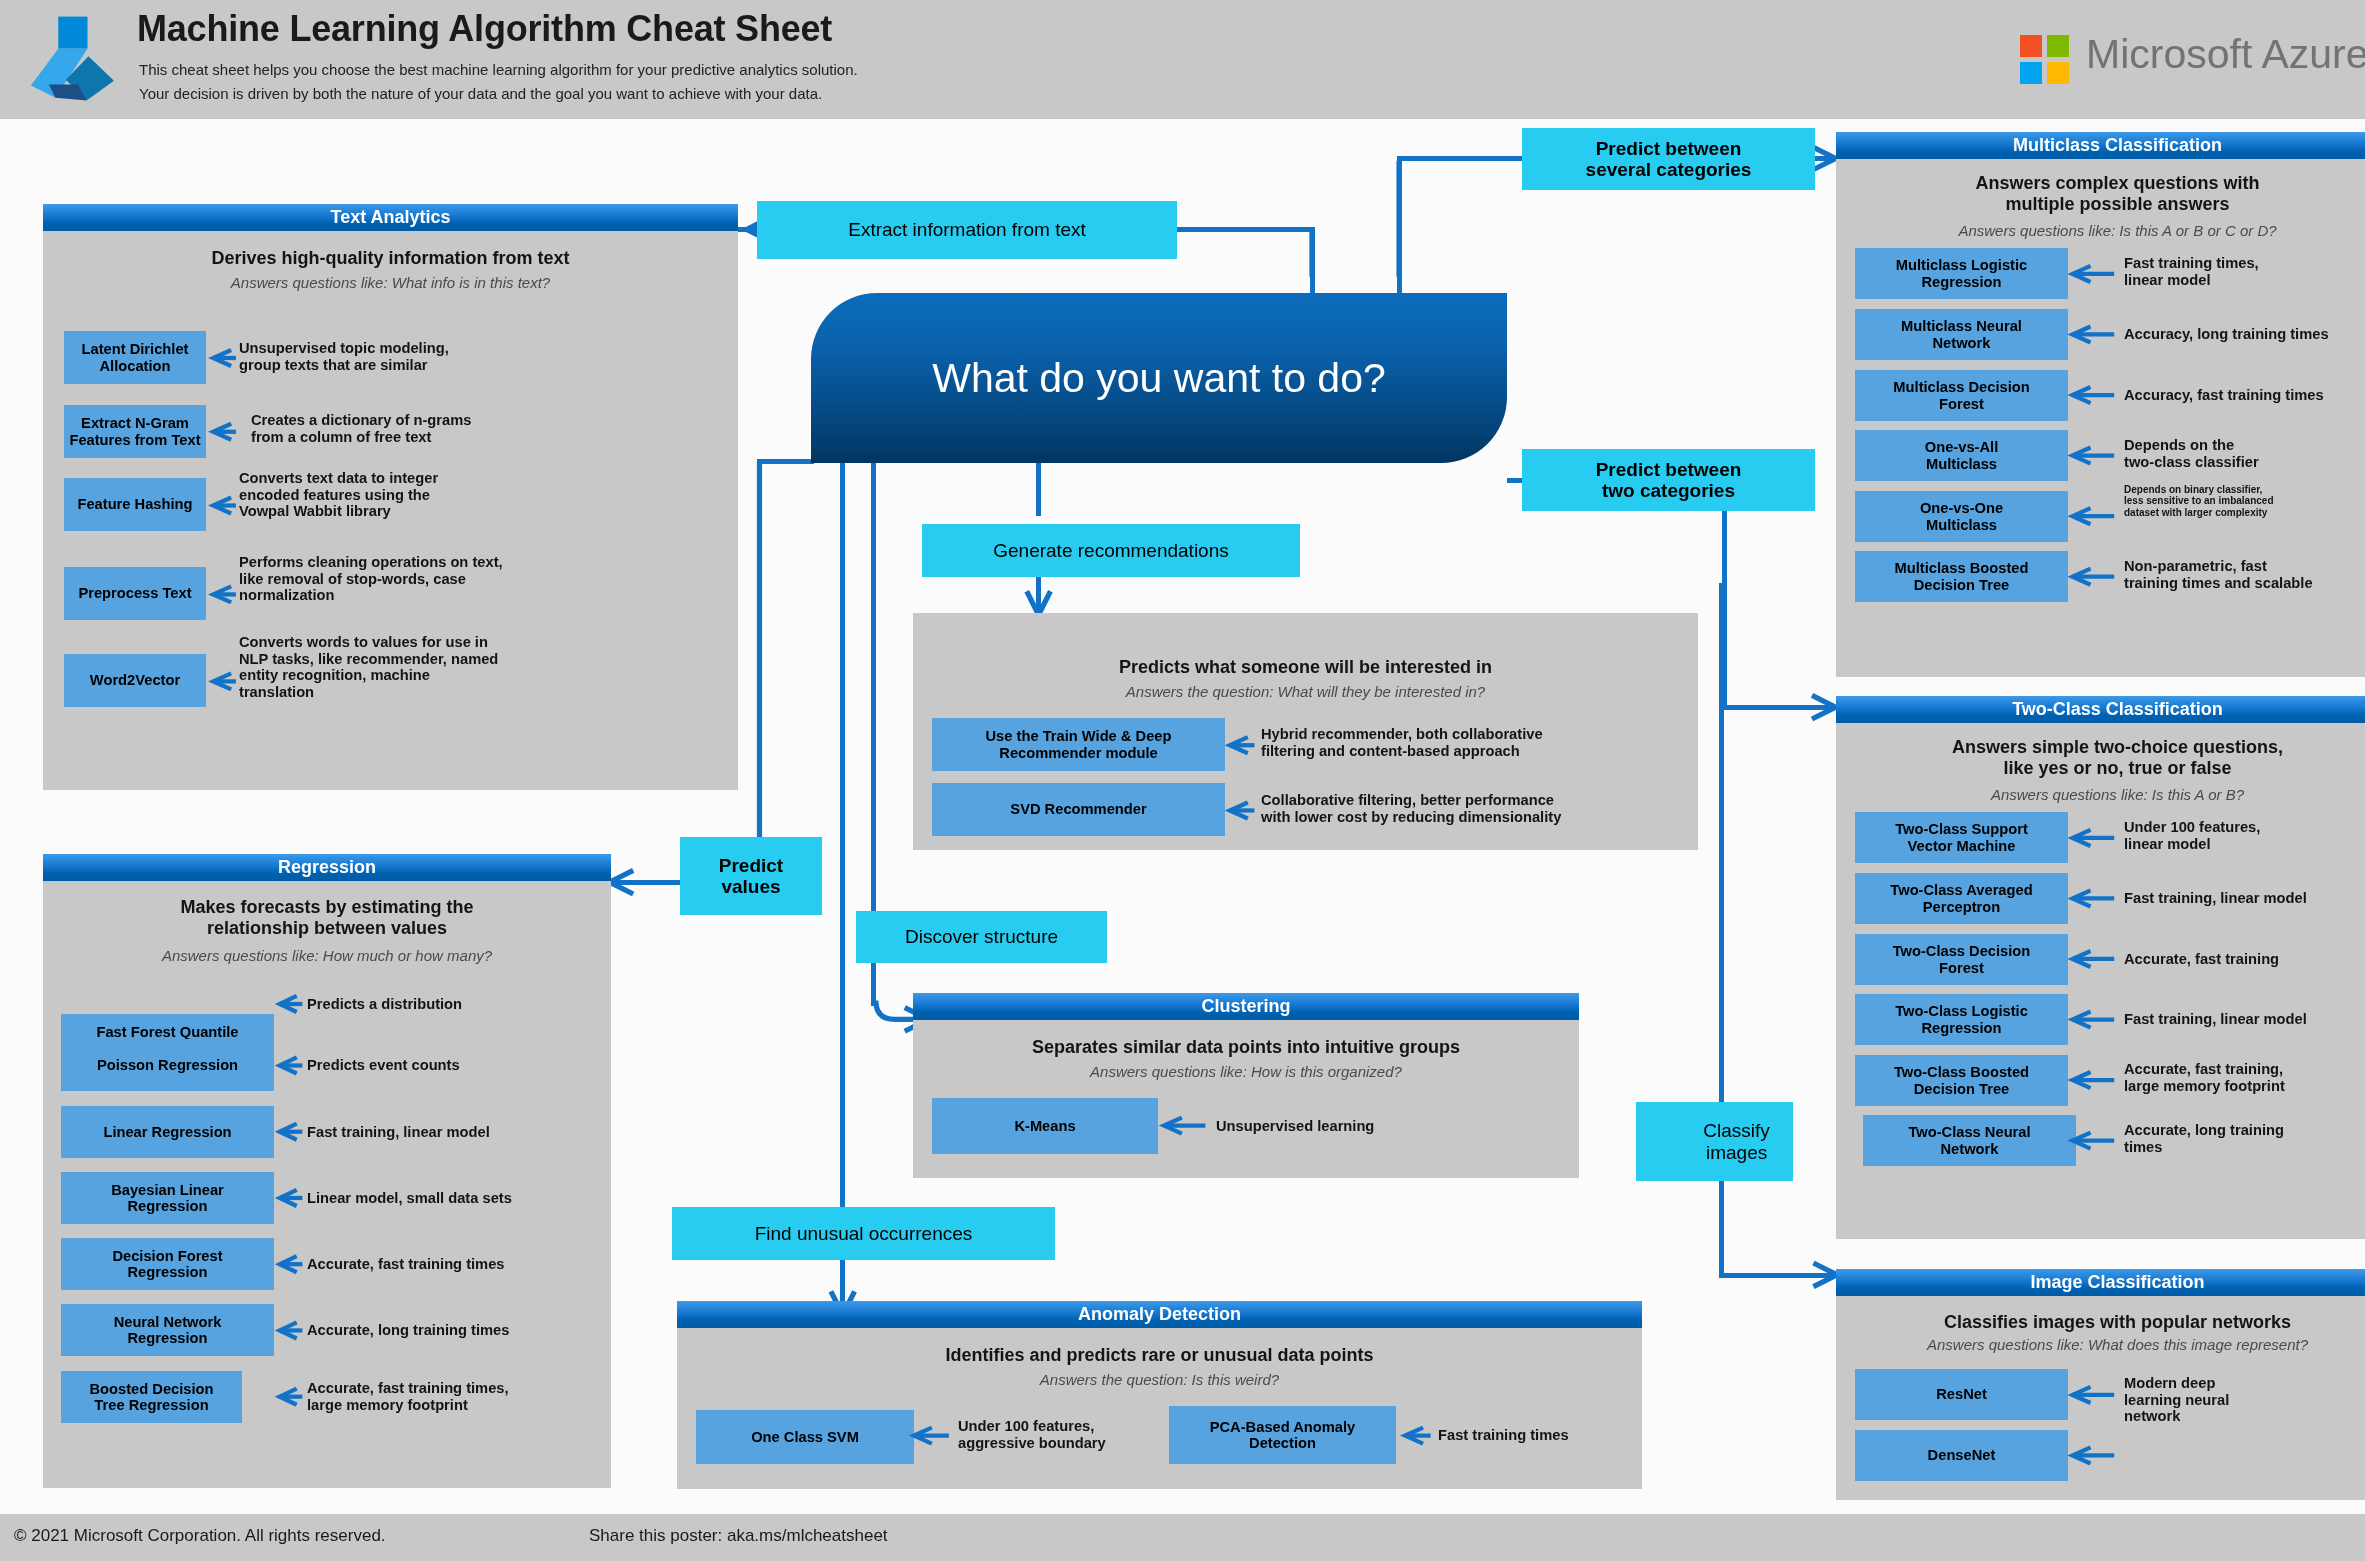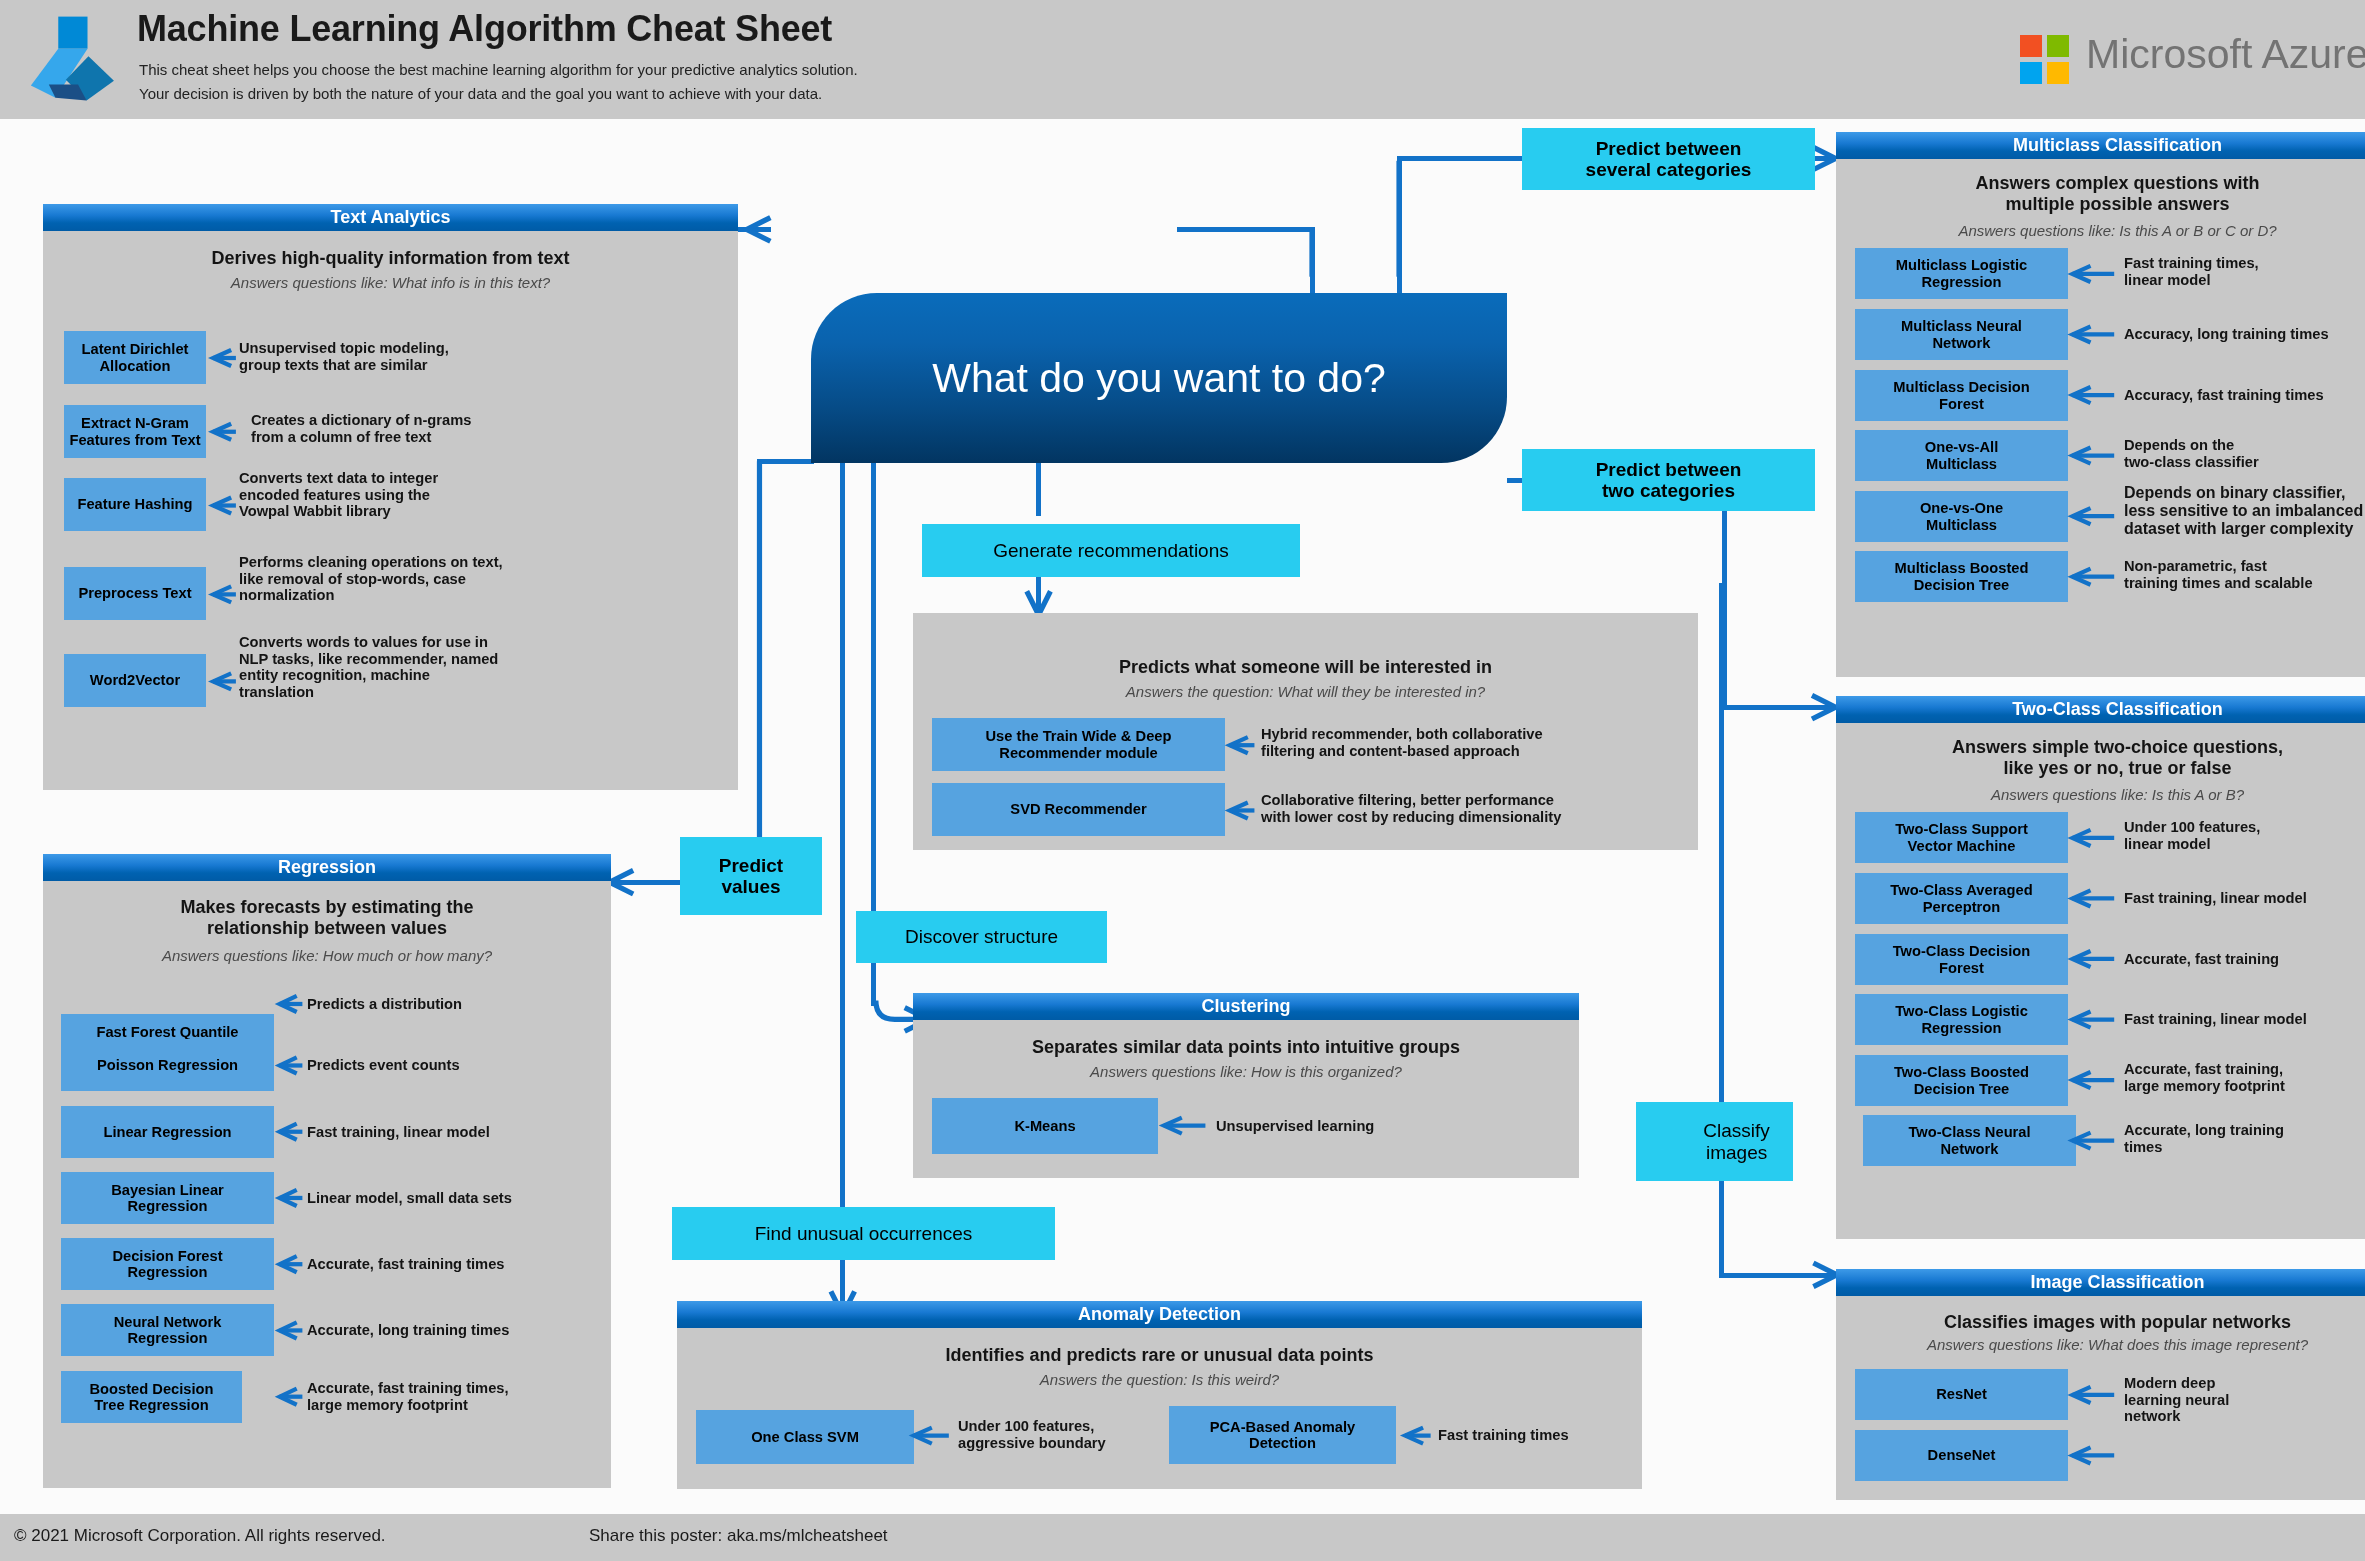--- a/index.html
+++ b/index.html
@@ -176,20 +176,23 @@
 
     <polyline points="1756,2730 1781,2780 1806,2730" fill="none" stroke="#1272c8" stroke-width="11"></polyline>
 
     <g fill="none" stroke="#1272c8" stroke-width="11">
       <path d="M2773,485 v100"></path>
       <path d="M2957,340 v245"></path>
       <path d="M1605,975 v880"></path>
     </g>
   </svg>
 
+  <div class="chip" style="left:757px;top:201px;width:420px;height:58px;">
+    <span>Extract information from text</span>
+  </div>
   <div class="chip" style="left:1522px;top:128px;width:293px;height:62px;white-space:pre-line;font-weight:bold;">
     <span>Predict between
 several categories</span>
   </div>
   <div class="chip" style="left:1522px;top:449px;width:293px;height:62px;white-space:pre-line;font-weight:bold;">
     <span>Predict between
 two categories</span>
   </div>
   <div class="chip" style="left:922px;top:524px;width:378px;height:53px;">
     <span>Generate recommendations</span>
@@ -373,21 +376,21 @@
     <div class="note" style="left:288px;top:194px;white-space:pre-line;">Accuracy, long training times</div>
     <div class="algo" style="left:19px;top:238px;width:213px;height:51px;white-space:pre-line;"><span>Multiclass Decision
 Forest</span></div>
     <div class="note" style="left:288px;top:255px;white-space:pre-line;">Accuracy, fast training times</div>
     <div class="algo" style="left:19px;top:298px;width:213px;height:51px;white-space:pre-line;"><span>One-vs-All
 Multiclass</span></div>
     <div class="note" style="left:288px;top:305px;white-space:pre-line;">Depends on the
 two-class classifier</div>
     <div class="algo" style="left:19px;top:359px;width:213px;height:51px;white-space:pre-line;"><span>One-vs-One
 Multiclass</span></div>
-    <div class="note" style="left:288px;top:352px;white-space:pre-line;font-size:16px;">Depends on binary classifier,
+    <div class="note" style="left:288px;top:352px;white-space:pre-line;font-size:10px;">Depends on binary classifier,
 less sensitive to an imbalanced
 dataset with larger complexity</div>
     <div class="algo" style="left:19px;top:419px;width:213px;height:51px;white-space:pre-line;"><span>Multiclass Boosted
 Decision Tree</span></div>
     <div class="note" style="left:288px;top:426px;white-space:pre-line;">Non-parametric, fast
 training times and scalable</div>
     <svg style="position:absolute;left:0;top:0;width:100%;height:100%;" viewBox="0 0 1190 1152" width="563" height="545">
       <g fill="none" stroke="#1272c8" stroke-width="9">
         <polyline points="538,283 500,300 538,317"></polyline>
           <line x1="500" y1="300" x2="588" y2="300"></line>

